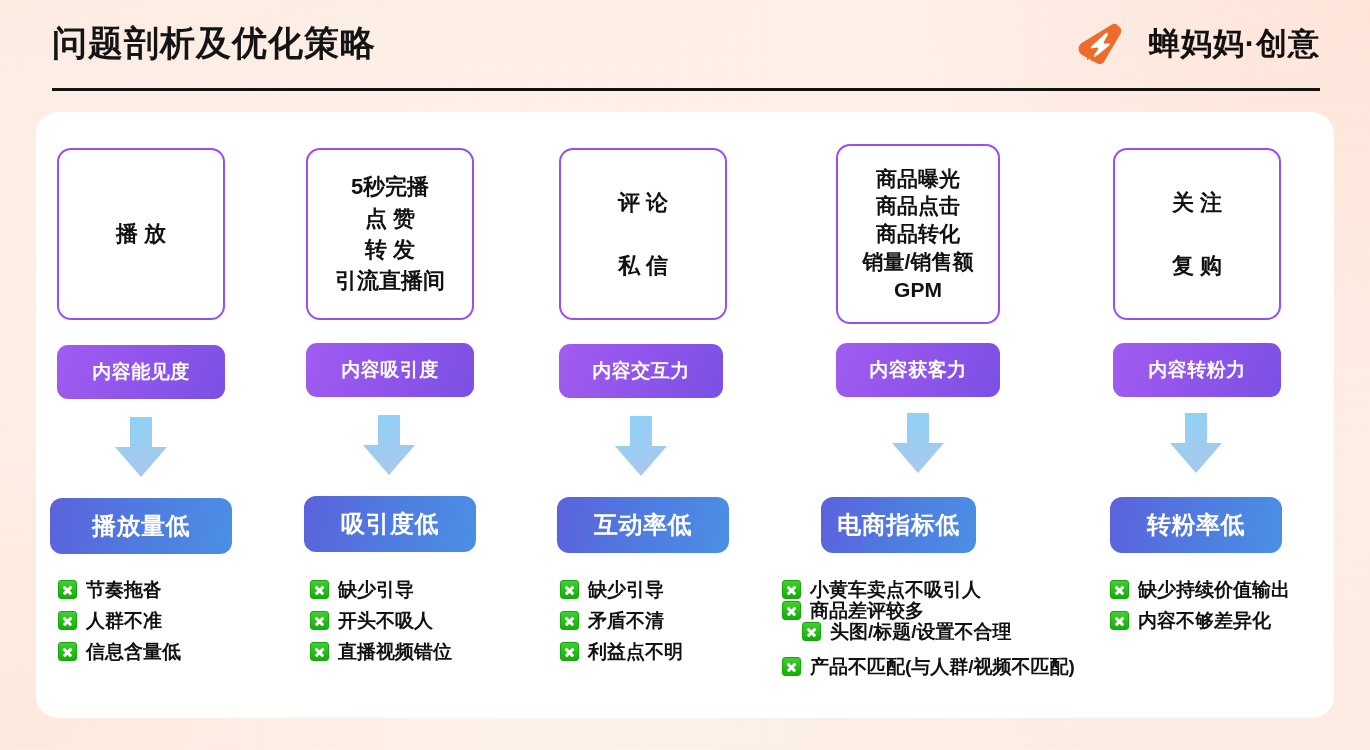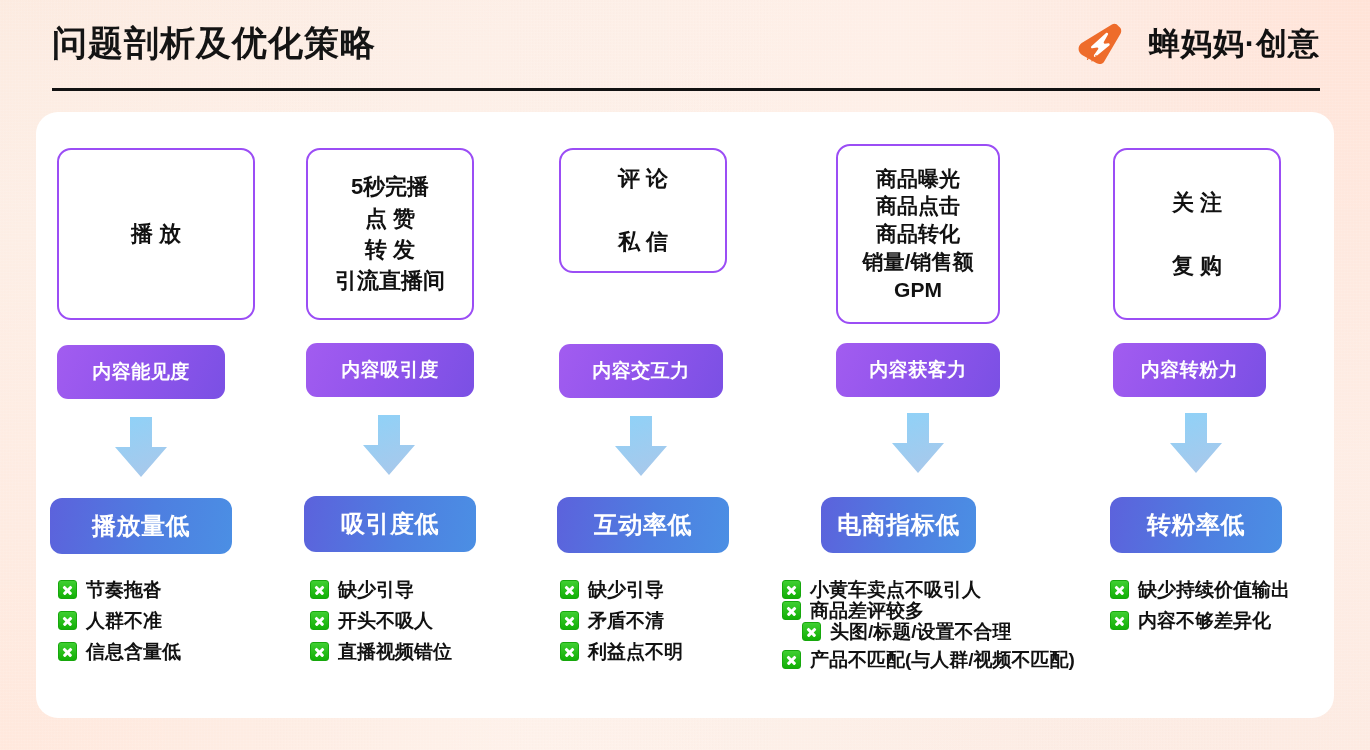--- a/index.html
+++ b/index.html
@@ -199,21 +199,21 @@
     <span class="brand-name">蝉妈妈·创意</span>
   </div>
 
   <div class="title-rule"></div>
 </div>
 
 <div class="board">
   <div class="columns">
 
     <div class="col">
-      <div class="metric-box" style="left:21px; top:36px; width:198px; height:172px;">
+      <div class="metric-box" style="left:21px; top:36px; width:168px; height:172px;">
         <div class="metric-lines">播 放</div>
       </div>
       <div class="cap-pill" style="left:21px; top:233px; width:168px;">内容能见度</div>
       <div class="arrow-down" style="left:72px; top:303px;">
         <svg viewBox="0 0 66 66" width="66" height="66" aria-hidden="true">
           <defs>
             <linearGradient id="ag1" x1="0" y1="0" x2="0.35" y2="1">
               <stop offset="0%" stop-color="#8ED2F8"></stop>
                 <stop offset="100%" stop-color="#A6C9EC"></stop>
             </linearGradient>
@@ -268,21 +268,21 @@
           <span class="bullet-text">开头不吸人</span>
         </div>
         <div class="bullet-row">
           <span class="x-badge"></span>
           <span class="bullet-text">直播视频错位</span>
         </div>
       </div>
     </div>
 
     <div class="col">
-      <div class="metric-box" style="left:523px; top:36px; width:168px; height:125px;">
+      <div class="metric-box" style="left:523px; top:36px; width:168px; height:172px;">
         <div class="metric-lines">评 论
 
 私 信</div>
       </div>
       <div class="cap-pill" style="left:523px; top:232px; width:164px;">内容交互力</div>
       <div class="arrow-down" style="left:572px; top:302px;">
         <svg viewBox="0 0 66 66" width="66" height="66" aria-hidden="true">
           <defs>
             <linearGradient id="ag3" x1="0" y1="0" x2="0.35" y2="1">
               <stop offset="0%" stop-color="#8ED2F8"></stop>
@@ -332,38 +332,38 @@
       <div class="prob-pill" style="left:785px; top:385px; width:155px;">电商指标低</div>
       <div class="bullets" style="left:746px; top:468px;">
         <div class="bullet-row" style="margin-bottom:2px;">
           <span class="x-badge"></span>
           <span class="bullet-text">小黄车卖点不吸引人</span>
         </div>
         <div class="bullet-row" style="margin-bottom:2px;">
           <span class="x-badge"></span>
           <span class="bullet-text">商品差评较多</span>
         </div>
-        <div class="bullet-row" style="margin-bottom:9px;padding-left:20px;">
+        <div class="bullet-row" style="margin-bottom:16px;padding-left:20px;">
           <span class="x-badge"></span>
           <span class="bullet-text">头图/标题/设置不合理</span>
         </div>
         <div class="bullet-row" style="margin-bottom:0;">
           <span class="x-badge"></span>
           <span class="bullet-text">产品不匹配(与人群/视频不匹配)</span>
         </div>
       </div>
     </div>
 
     <div class="col">
       <div class="metric-box" style="left:1077px; top:36px; width:168px; height:172px;">
         <div class="metric-lines">关 注
 
 复 购</div>
       </div>
-      <div class="cap-pill" style="left:1077px; top:231px; width:153px;">内容转粉力</div>
+      <div class="cap-pill" style="left:1077px; top:231px; width:168px;">内容转粉力</div>
       <div class="arrow-down" style="left:1127px; top:299px;">
         <svg viewBox="0 0 66 66" width="66" height="66" aria-hidden="true">
           <defs>
             <linearGradient id="ag5" x1="0" y1="0" x2="0.35" y2="1">
               <stop offset="0%" stop-color="#8ED2F8"></stop>
                 <stop offset="100%" stop-color="#A6C9EC"></stop>
             </linearGradient>
           </defs>
           <path d="M22 2 h22 v30 h15 L33 62 L7 32 h15 z" fill="url(#ag5)"></path>
         </svg>

